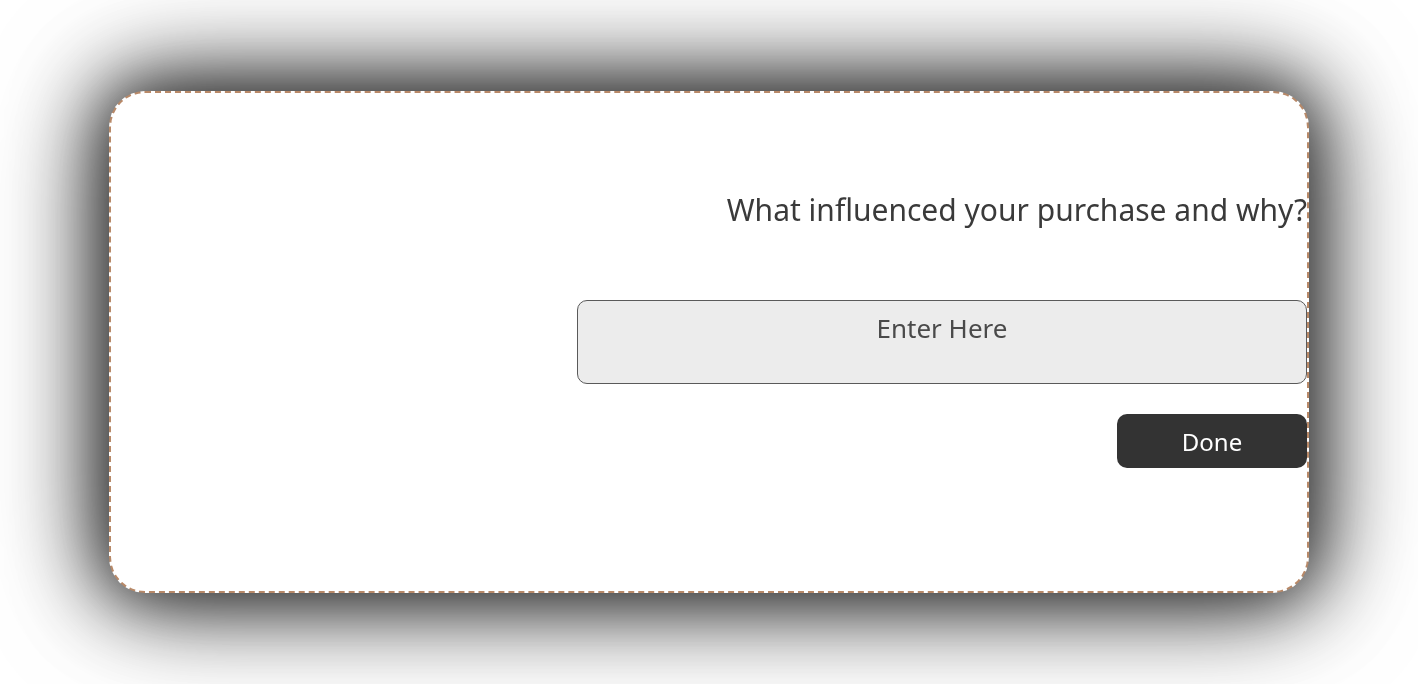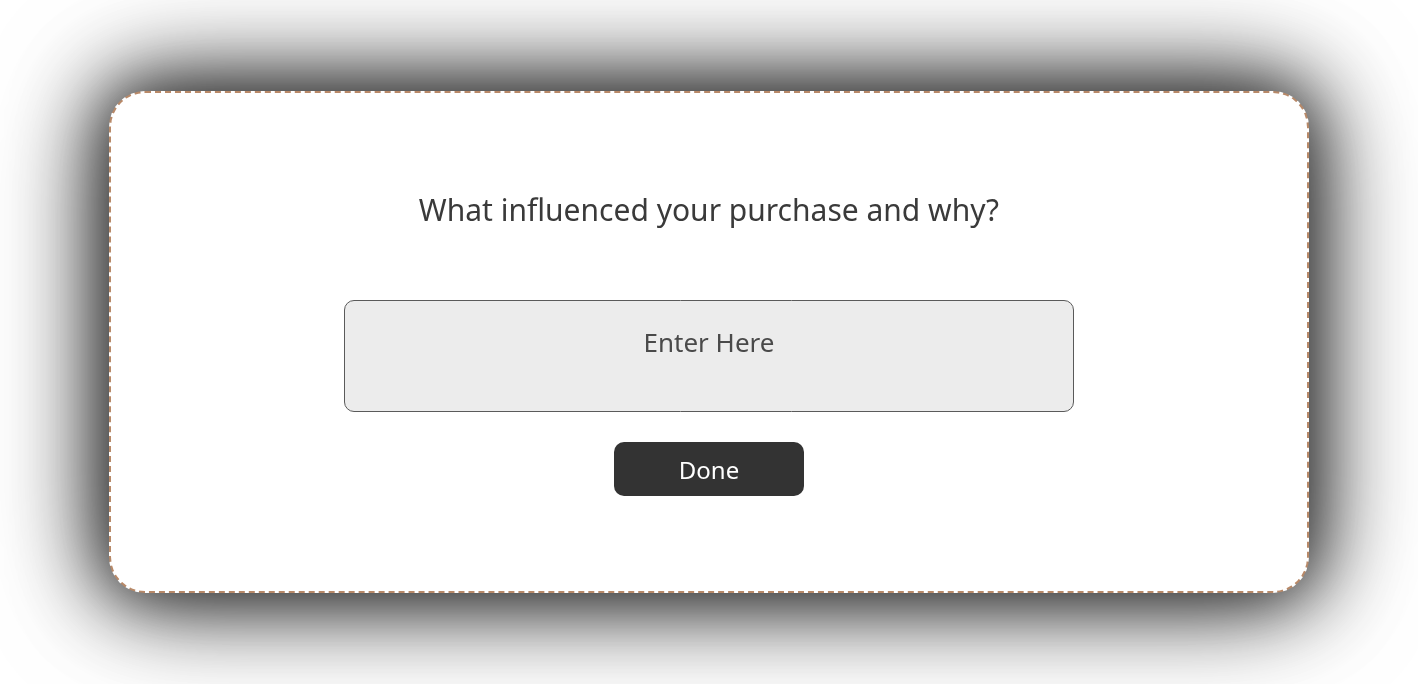--- a/index.html
+++ b/index.html
@@ -24,34 +24,34 @@
     }
     
     .card {
       width: 1200px;
       height: 502px;
       background: #ffffff;
       border: 2px dashed #b88968;
       border-radius: 36px;
       display: flex;
       flex-direction: column;
-      align-items: center;
+      align-items: flex-end;
       padding-top: 96px;
     }
     
     .question {
       font-size: 30px;
       color: #3a3a3a;
       font-weight: 400;
       margin-bottom: 70px;
     }
     
     .input-field {
       width: 730px;
-      height: 112px;
+      height: 84px;
       background: #ececec;
       border: 1px solid #5a5a5a;
       border-radius: 10px;
       font-size: 26px;
       color: #000000;
       text-align: center;
       outline: none;
       font-family: inherit;
       margin-bottom: 30px;
       padding-bottom: 28px;

